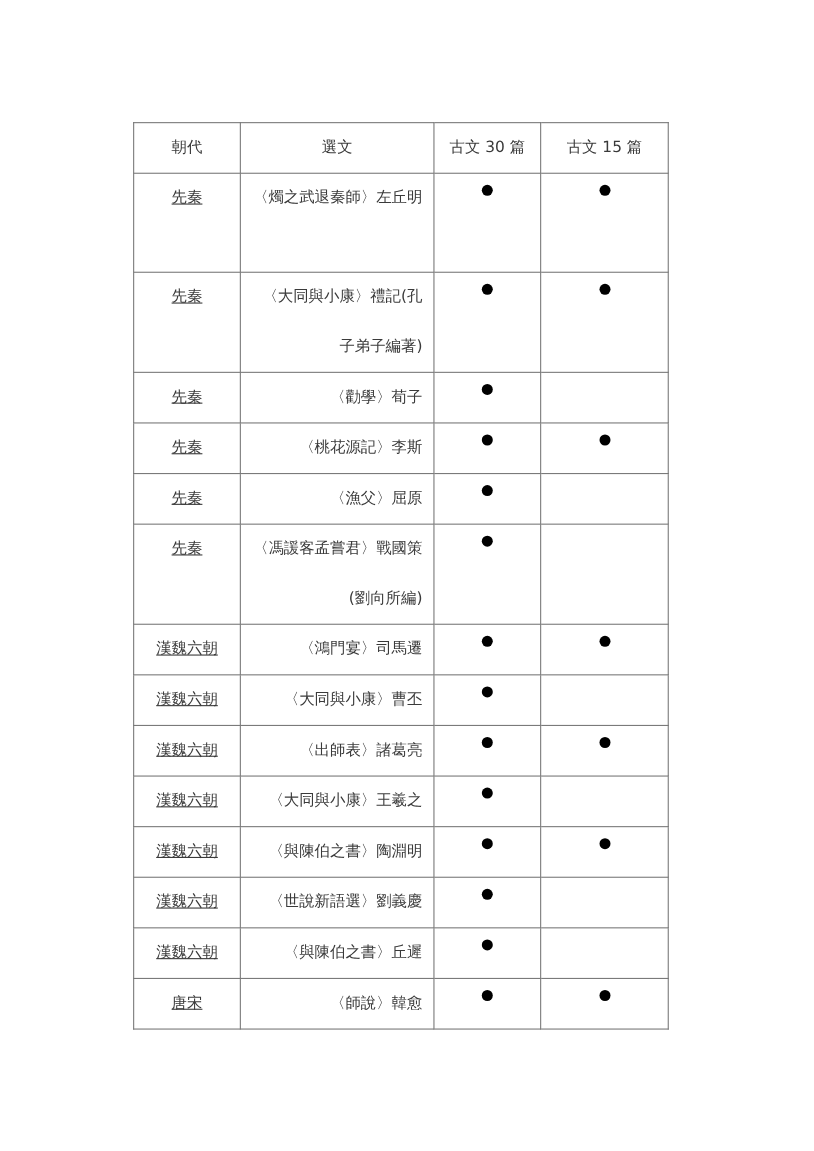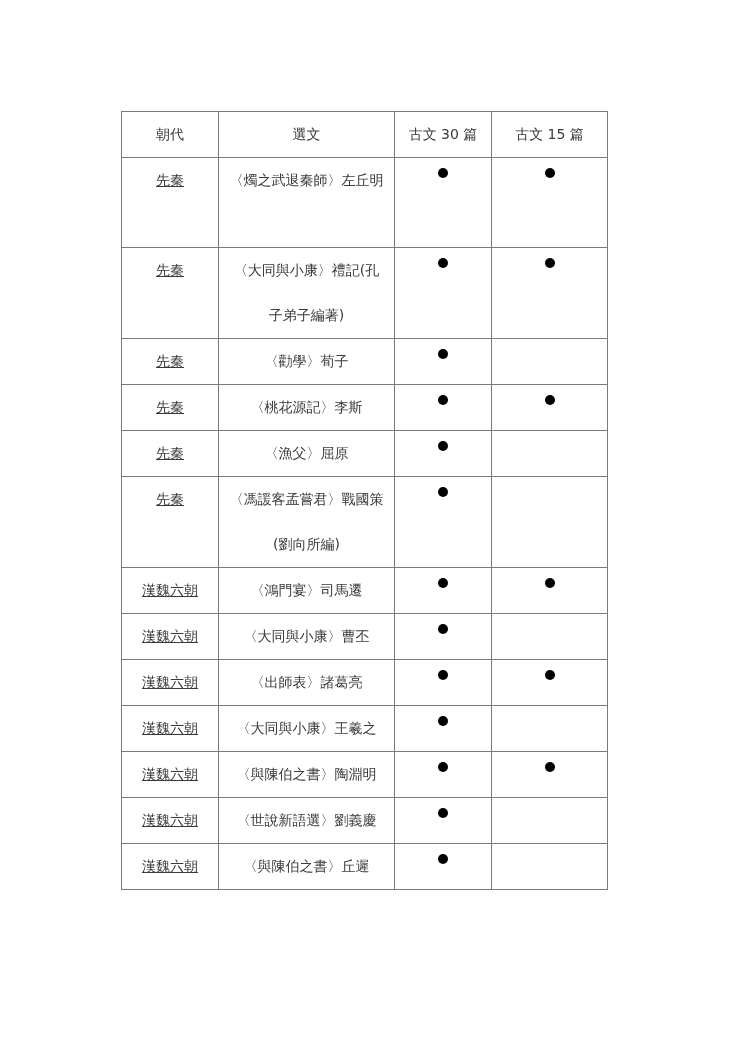--- a/index.html
+++ b/index.html
@@ -22,21 +22,21 @@
   }
   col.c1 { width: 97px; }
   col.c2 { width: 176px; }
   col.c3 { width: 97px; }
   col.c4 { width: 116px; }
   th { height: 45px; vertical-align: middle !important; }
   th .txt { display: block; line-height: 45px; }
   tr.r1 td { height: 44px; }
   tr.r2 td { height: 89px; }
   .cell-text { display: block; padding: 0 14px; line-height: 45px; margin-top: 0; text-decoration: underline; }
-  .sel-text { display: block; padding: 0 10px; line-height: 45px; }
+  .sel-text { display: block; padding: 0 10px; line-height: 45px; text-align: right; }
   .dot { display: block; margin: 10px auto 0; width: 10px; height: 10px; border-radius: 50%; background: #000; }
 </style>
 </head>
 <body>
 
 <div class="page">
   <table class="doc-table">
     <colgroup>
         <col class="c1">
         <col class="c2">
@@ -221,15 +221,29 @@
             <span class="cell-text">漢魏六朝</span>
           </td>
           <td>
             <span class="sel-text">〈與陳伯之書〉丘遲</span>
           </td>
           <td>
             <span class="dot"></span>
           </td>
           <td></td>
         </tr>
+        <tr class="r1">
+          <td>
+            <span class="cell-text">唐宋</span>
+          </td>
+          <td>
+            <span class="sel-text">〈師說〉韓愈</span>
+          </td>
+          <td>
+            <span class="dot"></span>
+          </td>
+          <td>
+            <span class="dot"></span>
+          </td>
+        </tr>
       </tbody>
   </table>
 </div>
 
 </body></html>

